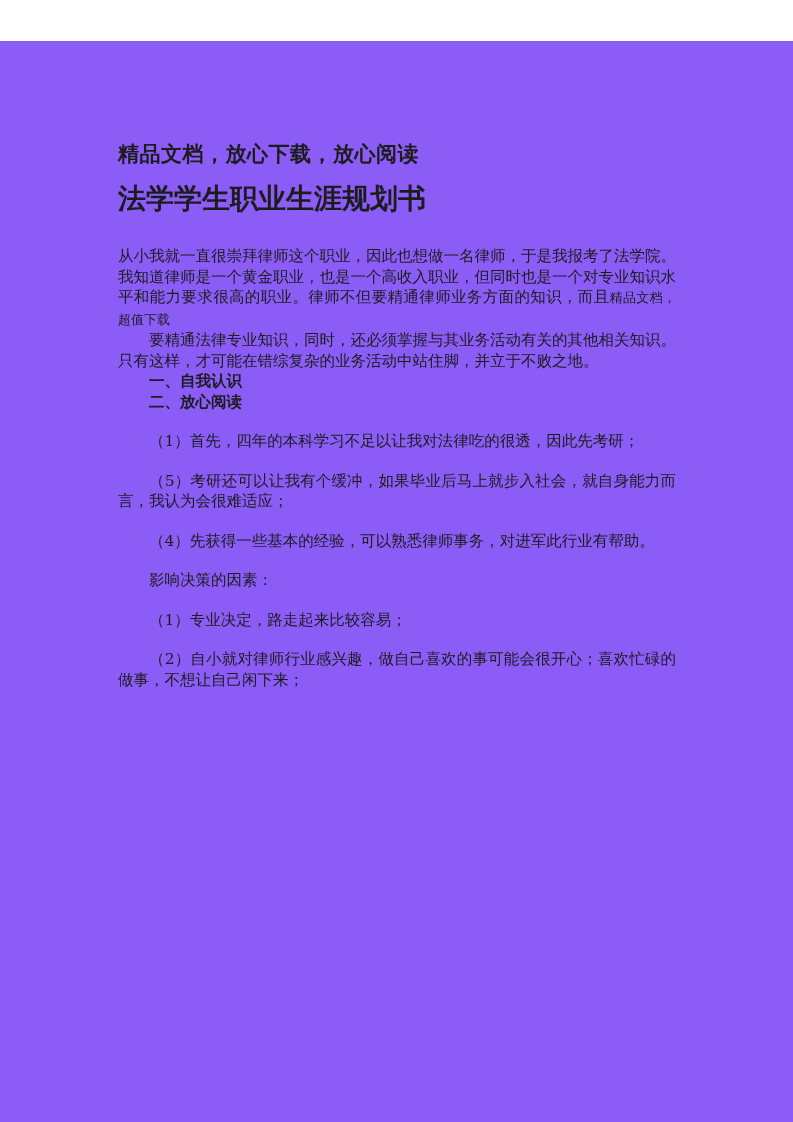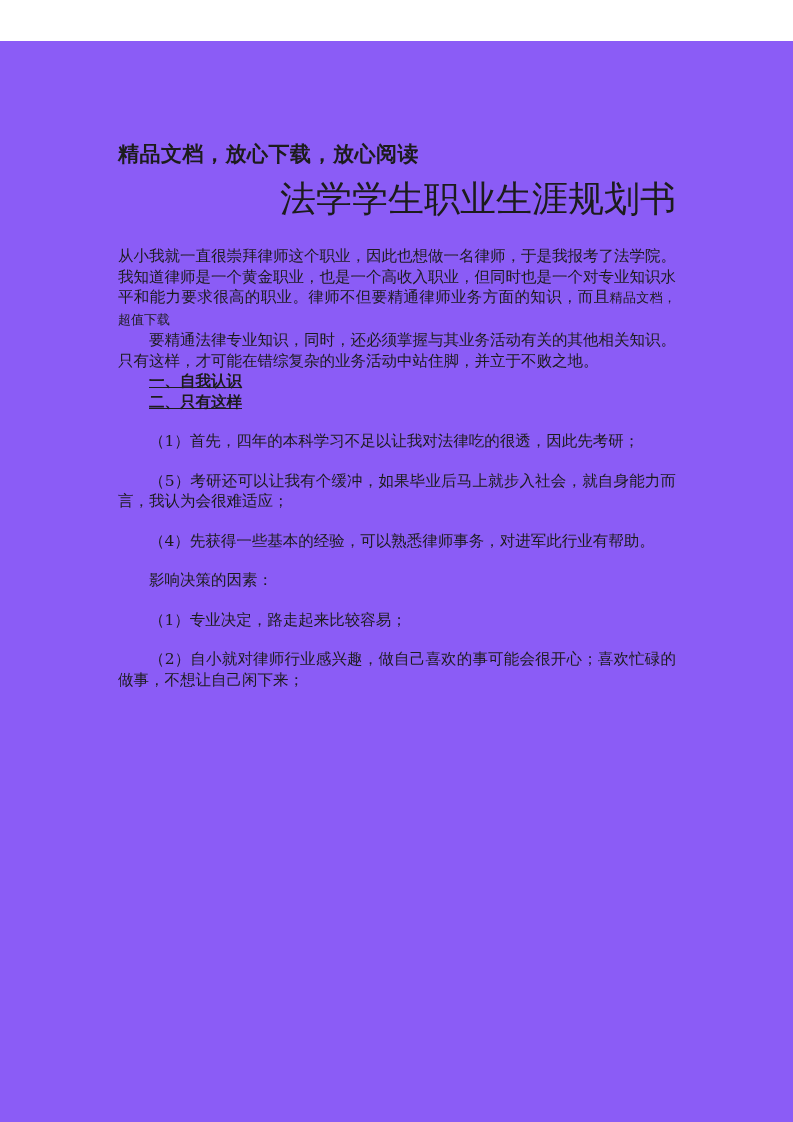--- a/index.html
+++ b/index.html
@@ -27,34 +27,34 @@
   p { margin: 0; padding: 0; }
 
   .notice {
     font-weight: bold;
     font-size: 21px;
     line-height: 24px;
     letter-spacing: 0.5px;
     white-space: nowrap;
   }
   .doc-title {
-    font-weight: normal;
-    font-size: 36px;
+    font-weight: bold;
+    font-size: 28px;
     line-height: 38px;
-    text-align: right;
+    text-align: left;
     margin-top: 14px;
   }
   .body-text {
     font-size: 15.5px;
     line-height: 20.5px;
     text-align: justify;
   }
   .indent { text-indent: 31px; }
   .first-para { margin-top: 28px; }
-  .heading { font-weight: bold; text-decoration: underline; }
+  .heading { font-weight: bold; }
   .watermark { font-size: 13px; }
   .after-heading-gap { margin-top: 17px; }
   .decision-gap { margin-top: 28px; }
   .sp { margin-top: 19px; }
 </style>
 </head>
 <body>
 
 <div class="page">
   <div class="content">
@@ -66,21 +66,21 @@
     <div class="body-text">
 
       <p class="first-para"><span>从小我就一直很崇拜律师这个职业，因此也想做一名律师，于是我报考了法学院。我知道律师是一个黄金职业，也是一个高收入职业，但同时也是一个对专业知识水平和能力要求很高的职业。律师不但要精通律师业务方面的知识，而且</span><span class="watermark">精品文档，超值下载</span></p>
 
       <p class="indent">要精通法律专业知识，同时，还必须掌握与其业务活动有关的其他相关知识。只有这样，才可能在错综复杂的业务活动中站住脚，并立于不败之地。</p>
 
 
       <p class="indent heading">一、自我认识</p>
 
 
-      <p class="indent heading">二、只有这样</p>
+      <p class="indent heading">二、放心阅读</p>
 
 
 
       <p class="indent sp">（1）首先，四年的本科学习不足以让我对法律吃的很透，因此先考研；</p>
 
       <p class="indent sp">（5）考研还可以让我有个缓冲，如果毕业后马上就步入社会，就自身能力而言，我认为会很难适应；</p>
 
 
       <p class="indent sp">（4）先获得一些基本的经验，可以熟悉律师事务，对进军此行业有帮助。</p>
 

